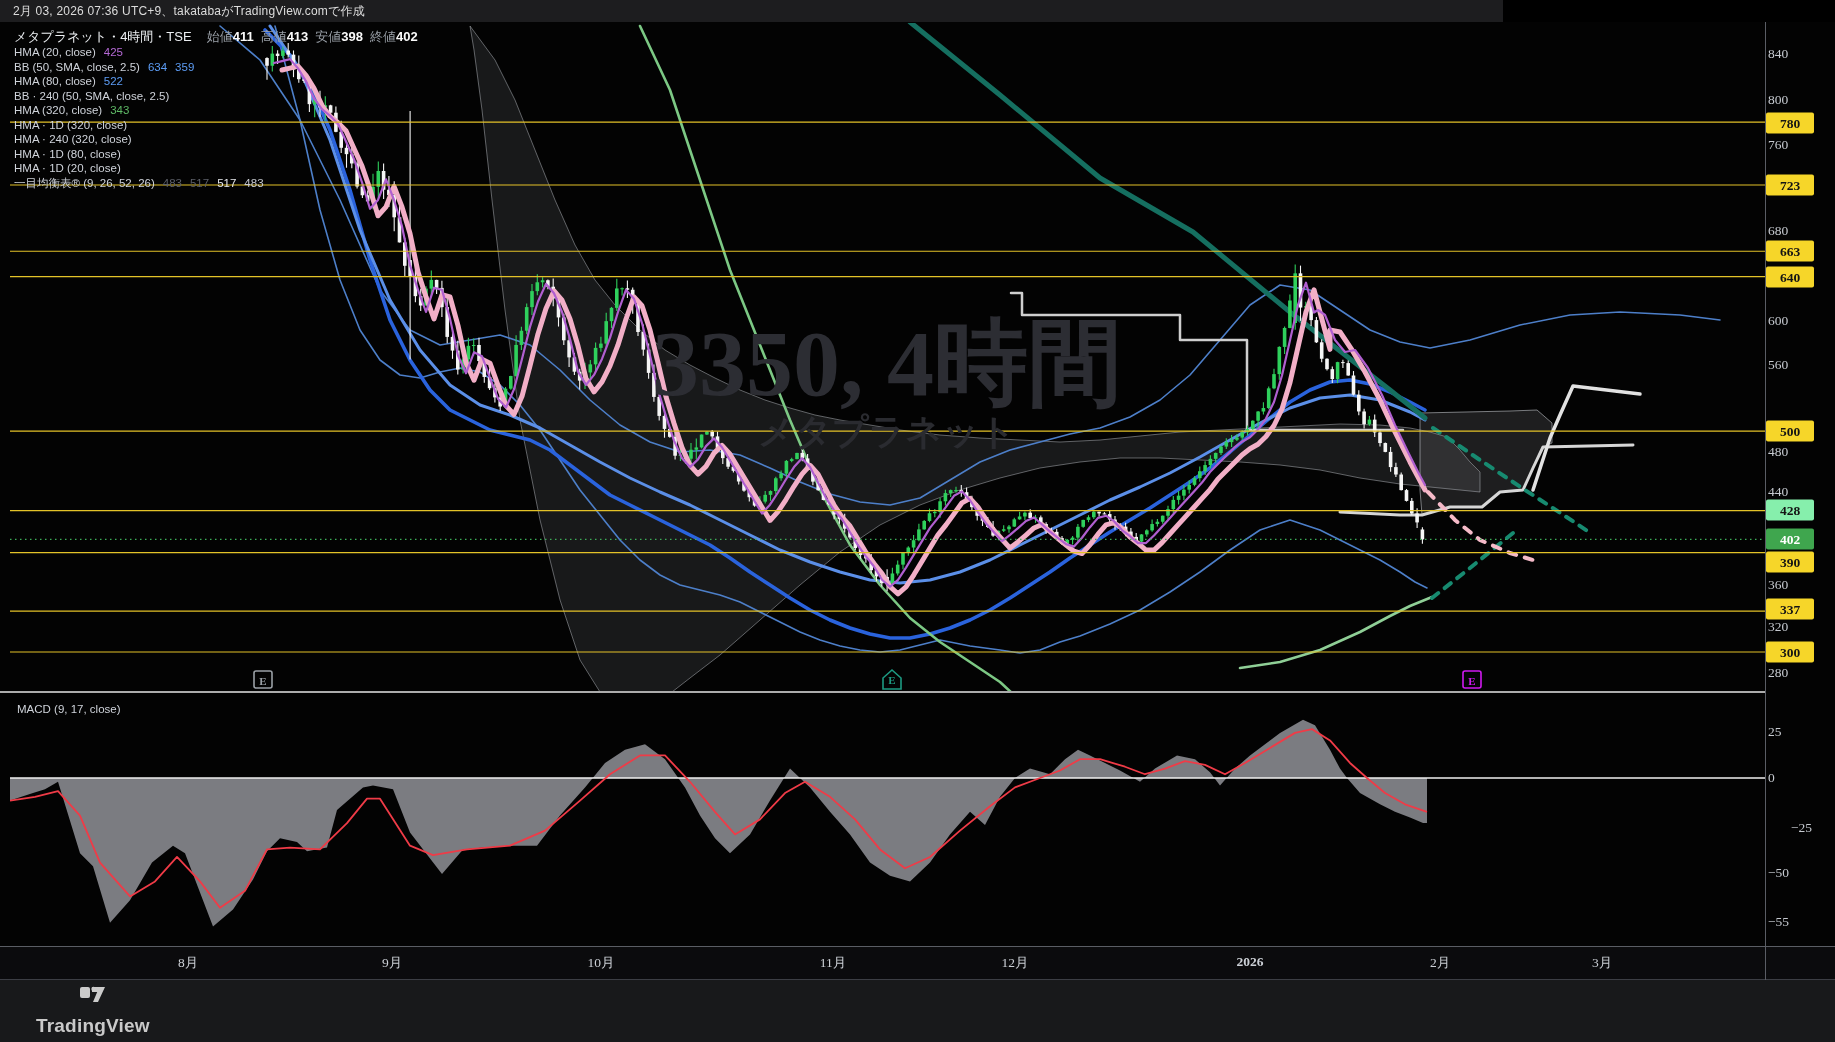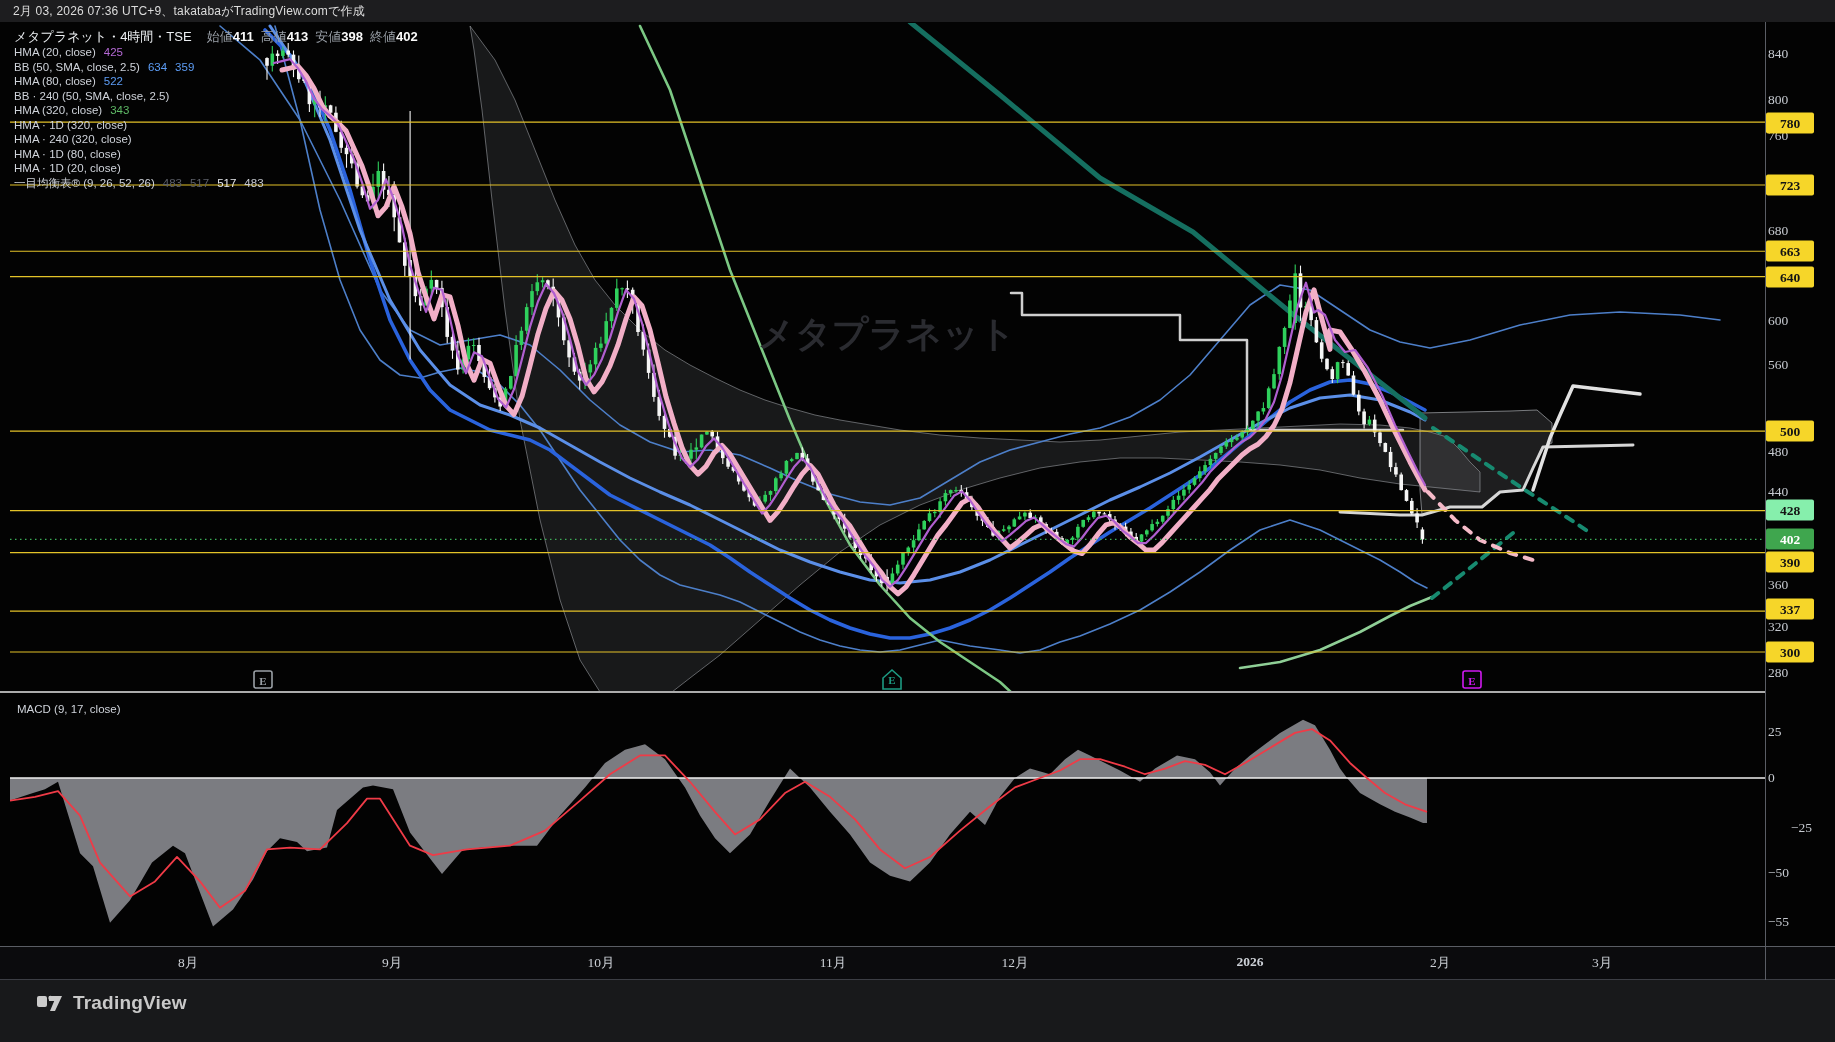--- a/index.html
+++ b/index.html
@@ -1,18 +1,18 @@
 <!DOCTYPE html>
 <html><head>
 <meta charset="utf-8">
 <style>
   html,body{margin:0;padding:0;background:#000;width:1835px;height:1042px;overflow:hidden;
             font-family:"Liberation Sans",sans-serif;}
   .serif{font-family:"Liberation Serif",serif;}
-  #header{position:absolute;left:0;top:0;width:1835px;height:22px;background:#1d1d1f;
+  #header{position:absolute;left:0;top:0;width:1503px;height:22px;background:#1d1d1f;
           color:#dcdcdc;font-size:12px;line-height:22px;padding-left:13px;box-sizing:border-box;
           letter-spacing:.2px;z-index:30;}
   #chart{position:absolute;left:0;top:22px;width:1835px;height:958px;background:#030303;}
   #chart svg{position:absolute;left:0;top:0;}
   #legend{position:absolute;left:14px;top:6px;z-index:20;color:#d6d9de;}
   #legend .title{font-size:13px;height:17px;color:#eceff2;}
   #legend .title .sym{margin-right:8px;}
   #legend .title .lb{color:#9aa0a8;margin-left:7px;}
   #legend .title .vl{color:#fafafa;font-weight:bold;}
   #legend .row{font-size:11.5px;height:14.5px;line-height:14.5px;color:#cfd3da;}
@@ -28,21 +28,21 @@
          line-height:21px;font-size:13.5px;font-weight:600;font-family:"Liberation Serif",serif;
          transform:translateY(-50%);z-index:13;}
   .t-label{position:absolute;font-size:13.5px;color:#ccd0d6;font-family:"Liberation Serif",serif;
            transform:translateX(-50%);top:932px;z-index:12;}
   .t-label.bold{font-weight:bold;}
   #timeaxis-bg{position:absolute;left:0;top:924px;width:1835px;height:34px;background:#0b0b0d;z-index:10;}
   #axis-vline{position:absolute;left:1765px;top:0;width:1px;height:958px;background:#5a5d64;z-index:11;}
   #axis-hline{position:absolute;left:0;top:924px;width:1835px;height:1px;background:#5a5d64;z-index:11;}
   #axis-hline2{position:absolute;left:0;top:957px;width:1835px;height:1px;background:#3c3e44;z-index:11;}
   #footer{position:absolute;left:0;top:980px;width:1835px;height:62px;background:#18191b;z-index:30;}
-  #footer .brandbox{position:absolute;left:36px;top:12px;display:flex;align-items:center;gap:10px;}
+  #footer .brandbox{position:absolute;left:36px;top:4px;display:flex;align-items:center;gap:10px;flex-direction:column;}
   #footer .wordmark{color:#c9c9c9;font-size:19px;font-weight:bold;letter-spacing:.2px;}
 </style>
 </head>
 <body>
 
 <div id="header">2月 03, 2026 07:36 UTC+9、takatabaがTradingView.comで作成</div>
 
 <div id="chart">
   <svg id="svg" width="1835" height="958" viewBox="0 22 1835 958">
       <defs>
@@ -536,20 +536,21 @@
       </g>
       <g clip-path="url(#clip-macd)">
         <path d="M 10 778 L 10 800.56 L 33 793.04 L 45 789.28 L 58 781.76 L 80 853.2 L 93 866.36 L 110 922.76 L 130 900.2 L 152 862.6 L 173 845.68 L 185 853.2 L 213 926.52 L 233 909.6 L 253 879.52 L 267 851.3199999999999 L 280 838.16 L 297 841.92 L 307 851.3199999999999 L 327 847.56 L 337 809.96 L 363 787.4 L 373 785.52 L 393 789.28 L 410 832.52 L 442 873.88 L 463 849.44 L 483 847.56 L 510 845.68 L 537 845.68 L 560 815.6 L 585 787.4 L 605 762.96 L 625 749.8 L 645 744.16 L 665 759.2 L 685 787.4 L 700 815.6 L 715 838.16 L 730 853.2 L 750 834.4 L 770 800.56 L 790 768.6 L 810 787.4 L 830 811.84 L 850 834.4 L 870 862.6 L 890 875.76 L 910 881.4 L 930 862.6 L 950 834.4 L 970 811.84 L 985 825 L 1000 796.8 L 1015 778 L 1030 768.6 L 1050 774.24 L 1065 759.2 L 1078 749.8 L 1090 755.44 L 1105 762.96 L 1120 770.48 L 1140 781.76 L 1155 768.6 L 1177 755.44 L 1195 759.2 L 1210 772.36 L 1220 785.52 L 1235 768.6 L 1250 755.44 L 1265 744.16 L 1280 732.88 L 1303 719.72 L 1315 725.36 L 1330 749.8 L 1340 768.6 L 1347 778 L 1360 793.04 L 1380 804.32 L 1395 811.84 L 1410 817.48 L 1423 823.12 L 1427 823.12 L 1427 778 Z" fill="#85878c" fill-opacity="0.92"></path>
         <line x1="10" y1="778" x2="1765" y2="778" stroke="#f0f0f0" stroke-width="1.5"></line>
         <polyline points="10,800.56 35,796.8 58,791.16 80,815.6 100,862.6 130,896.44 155,881.4 177,856.96 200,881.4 220,907.72 245,890.8 267,849.44 290,847.56 320,849.44 347,823.12 367,798.68 380,798.68 410,845.68 433,855.08 467,849.44 510,845.68 545,830.64 580,800.56 610,774.24 640,755.44 665,755.44 690,781.76 715,811.84 735,834.4 760,819.36 785,793.04 805,781.76 830,796.8 855,819.36 880,849.44 905,868.24 930,856.96 960,830.64 990,806.2 1015,787.4 1040,778 1060,770.48 1080,759.2 1100,759.2 1125,766.72 1145,774.24 1165,768.6 1185,761.08 1205,764.84 1225,774.24 1245,762.96 1270,747.92 1295,732.88 1312,729.12 1330,740.4 1350,762.96 1367,778 1385,793.04 1405,804.32 1427,811.84" fill="none" stroke="#ef3b47" stroke-width="1.8" stroke-linejoin="round"></polyline>
       </g>
       <line x1="0" y1="692" x2="1765" y2="692" stroke="#e6e6e6" stroke-width="1.5"></line>
     </svg>
 
   <div id="watermark">
+    <div class="l1">3350, 4時間</div>
     <div class="l2">メタプラネット</div>
   </div>
 
   <div id="legend">
     <div class="title">
       <span class="sym">メタプラネット・4時間・TSE</span><span id="ohlc-slot"><span class="lb">始値</span><span class="vl">411</span><span class="lb">高値</span><span class="vl">413</span><span class="lb">安値</span><span class="vl">398</span><span class="lb">終値</span><span class="vl">402</span></span>
     </div>
     <div id="legend-rows">
         <div class="row"><span>HMA (20, close)</span><span class="val" style="color: rgb(182, 106, 214);">425</span></div>
         <div class="row"><span>BB (50, SMA, close, 2.5)</span><span class="val" style="color: rgb(93, 157, 246);">634</span><span class="val" style="color: rgb(93, 157, 246);">359</span></div>
@@ -566,21 +567,21 @@
 
   <div id="macd-legend">MACD (9, 17, close)</div>
 
   <div id="timeaxis-bg"></div>
   <div id="axis-hline"></div>
   <div id="axis-hline2"></div>
   <div id="axis-vline"></div>
   <div id="price-axis">
       <div class="pa-label serif" style="top: 32px;">840</div>
       <div class="pa-label serif" style="top: 78px;">800</div>
-      <div class="pa-label serif" style="top: 114px;">760</div>
+      <div class="pa-label serif" style="top: 123px;">760</div>
       <div class="pa-label serif" style="top: 209px;">680</div>
       <div class="pa-label serif" style="top: 299px;">600</div>
       <div class="pa-label serif" style="top: 343px;">560</div>
       <div class="pa-label serif" style="top: 407px;">520</div>
       <div class="pa-label serif" style="top: 430px;">480</div>
       <div class="pa-label serif" style="top: 470px;">440</div>
       <div class="pa-label serif" style="top: 563px;">360</div>
       <div class="pa-label serif" style="top: 605px;">320</div>
       <div class="pa-label serif" style="top: 651px;">280</div>
       <div class="pa-label serif" style="top: 710px;">25</div>

